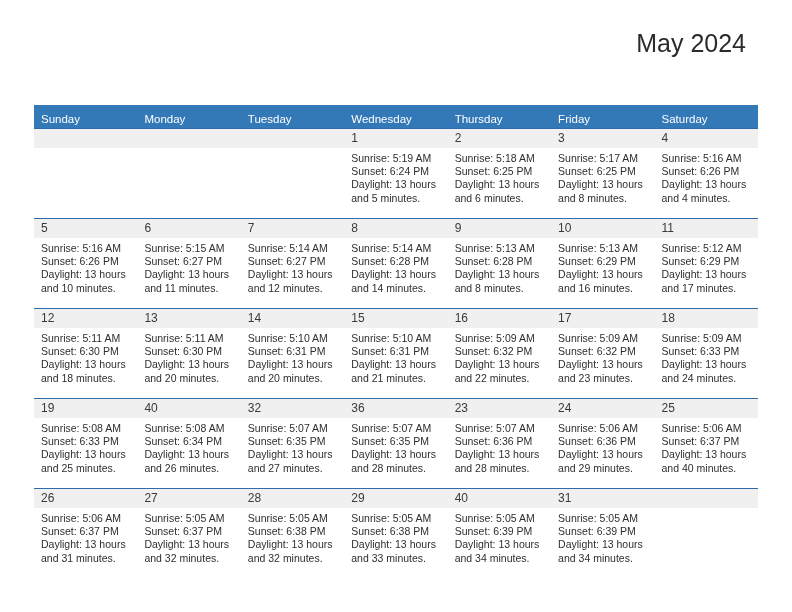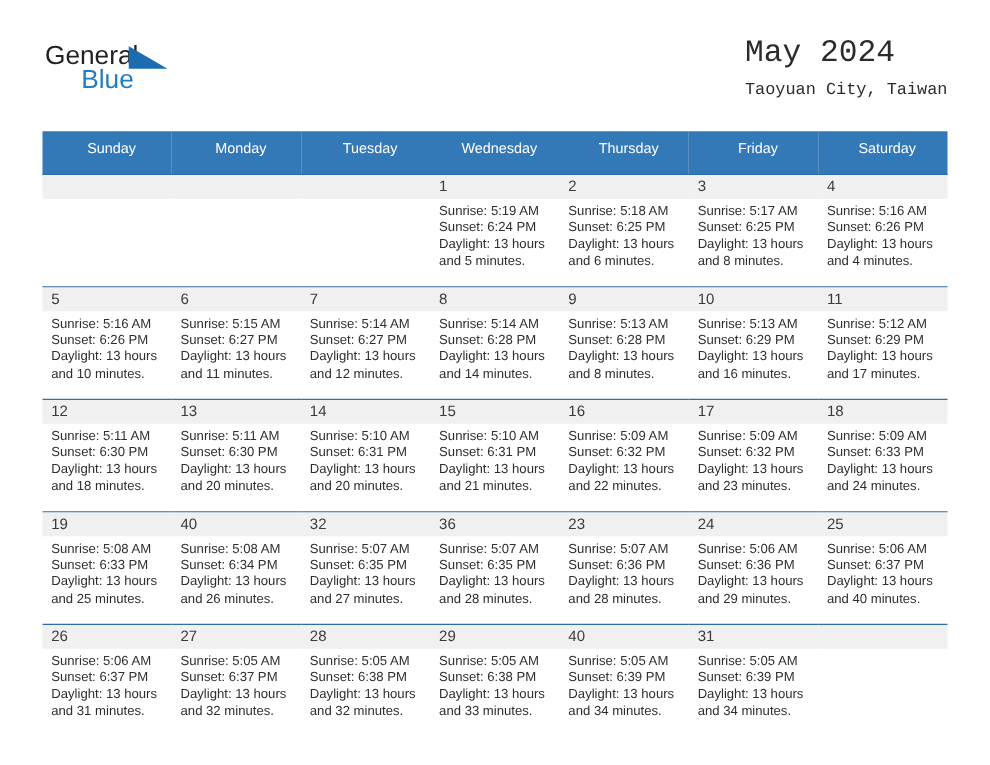--- a/index.html
+++ b/index.html
@@ -57,24 +57,23 @@
     position: absolute;
     left: 69px;
     top: 3px;
     width: 0;
     height: 0;
     border-left: 31px solid #1b6cb0;
     border-top: 18px solid transparent;
   }
   .title-wrap {
     position: absolute;
-    right: 0;
+    right: 12px;
     top: 0;
-    text-align: left;
-    font-family: Liberation Mono, monospace;
+    text-align: center;
   }
   .cal-title {
     font-size: 25px;
     color: #2b2b2b;
     line-height: 30px;
     font-weight: normal;
     margin: 0;
   }
   .cal-sub {
     font-size: 13.5px;
@@ -90,22 +89,22 @@
     top: 105px;
     width: 724px;
     border-collapse: collapse;
     table-layout: fixed;
   }
   .cal th {
     background: #3379b8;
     color: #ffffff;
     font-size: 11.5px;
     font-weight: normal;
-    text-align: center;
-    padding: 5px 0 11px 7px;
+    text-align: left;
+    padding: 5px 0 0 7px;
     height: 18px;
     border: none;
   }
   .cal td {
     vertical-align: top;
     padding: 0;
     border: none;
     height: 89px;
     border-top: 1px solid #2f6da8;
   }
@@ -138,29 +137,23 @@
     white-space: nowrap;
   }
 </style>
 </head>
 <body>
 
 <div class="page">
 
   <div class="top">
 
-    <div class="brand">
-      <span class="brand-general">General</span>
-      <span class="brand-tri"></span>
-      <span class="brand-blue">Blue</span>
-    </div>
 
     <div class="title-wrap">
       <h1 class="cal-title">May 2024</h1>
-      <p class="cal-sub">Taoyuan City, Taiwan</p>
     </div>
 
   </div>
 
   <table class="cal">
     <thead>
       <tr>
         <th>Sunday</th>
         <th>Monday</th>
         <th>Tuesday</th>

